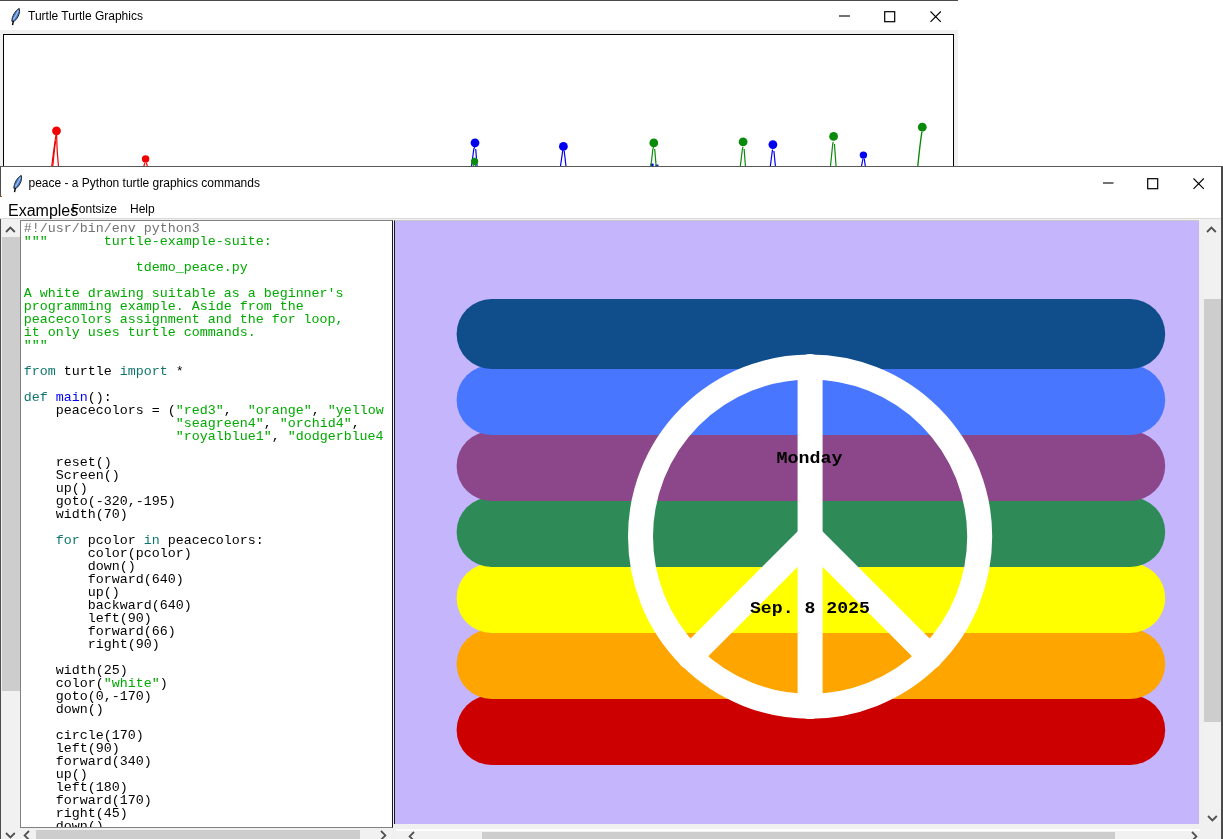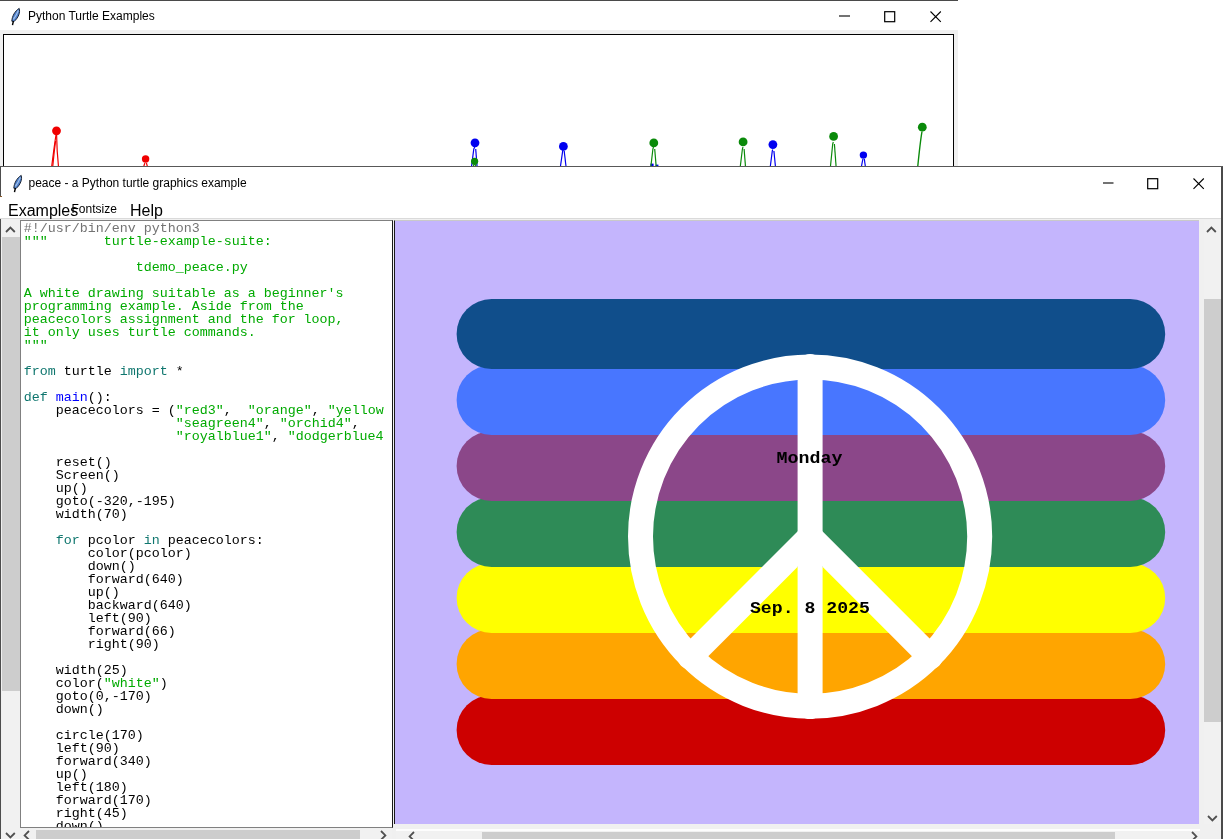--- a/index.html
+++ b/index.html
@@ -9,21 +9,21 @@
 </style></head><body>
 
 <div class="abs" id="w1" style="left:0;top:0;width:958px;height:167px;background:#f0f0f0;border-top:1.5px solid #4a4a4a;box-sizing:border-box">
 
   <div class="abs" style="left:0;top:0;width:958px;height:29px;background:#ffffff"></div>
   <svg class="abs" style="left:9px;top:6px" width="18" height="19" viewBox="0 0 18 19">
     <path d="M2.8,14.2 C3.0,9.4 5.8,4.0 10.2,1.4 C11.4,5.4 9.6,10.4 5.0,14.6 Z" fill="#4f80cc" stroke="#0d1522" stroke-width="0.9"></path>
     <path d="M4.4,12.4 C6.4,9.6 8.2,6.4 9.4,3.4" stroke="#a6c4ea" stroke-width="1.2" fill="none"></path>
     <path d="M3.5,18.2 C3.7,16.8 4.0,15.6 4.5,14.0" stroke="#000" stroke-width="1.4" fill="none"></path>
   </svg>
-  <div class="abs" style="left:28px;top:7.5px;font-size:12px;color:#000">Python Turtle Examples</div>
+  <div class="abs" style="left:28px;top:7.5px;font-size:12px;color:#000">Turtle Turtle Graphics</div>
   <svg class="abs" style="left:839px;top:14px" width="12" height="2">
       <path d="M0,1 H11" stroke="#000" stroke-width="1.1"></path>
     </svg>
   <svg class="abs" style="left:884px;top:10px" width="12" height="12">
       <rect x="0.7" y="0.7" width="10" height="10" fill="none" stroke="#000" stroke-width="1.2"></rect>
     </svg>
   <svg class="abs" style="left:930px;top:10px" width="12" height="12">
       <path d="M0.5,0.5 L10.8,10.8 M10.8,0.5 L0.5,10.8" stroke="#000" stroke-width="1.1"></path>
     </svg>
 
@@ -81,37 +81,37 @@
 
 <div class="abs" id="w2" style="left:0;top:166px;width:1223px;height:673px;background:#f0f0f0;border-top:1px solid #585858;box-sizing:border-box">
   <div class="abs" style="left:0;top:0;width:1221px;height:30px;background:#fff"></div>
   <div class="abs" style="left:0;top:0;width:1px;height:672px;background:#4d4d4d"></div>
   <div class="abs" style="left:1221px;top:0;width:2px;height:673px;background:#4a4a4a"></div>
   <svg class="abs" style="left:10.5px;top:7px" width="18" height="19" viewBox="0 0 18 19">
     <path d="M2.8,14.2 C3.0,9.4 5.8,4.0 10.2,1.4 C11.4,5.4 9.6,10.4 5.0,14.6 Z" fill="#4f80cc" stroke="#0d1522" stroke-width="0.9"></path>
     <path d="M4.4,12.4 C6.4,9.6 8.2,6.4 9.4,3.4" stroke="#a6c4ea" stroke-width="1.2" fill="none"></path>
     <path d="M3.5,18.2 C3.7,16.8 4.0,15.6 4.5,14.0" stroke="#000" stroke-width="1.4" fill="none"></path>
   </svg>
-  <div class="abs" style="left:28.5px;top:8.5px;font-size:12px;color:#000">peace - a Python turtle graphics example</div>
+  <div class="abs" style="left:28.5px;top:8.5px;font-size:12px;color:#000">peace - a Python turtle graphics commands</div>
   <svg class="abs" style="left:1103px;top:15px" width="12" height="2">
       <path d="M0,1 H10.5" stroke="#000" stroke-width="1.1"></path>
     </svg>
   <svg class="abs" style="left:1147px;top:11px" width="12" height="12">
       <rect x="0.7" y="0.7" width="10" height="10" fill="none" stroke="#000" stroke-width="1.2"></rect>
     </svg>
   <svg class="abs" style="left:1193px;top:11px" width="12" height="12">
       <path d="M0.5,0.5 L10.8,10.8 M10.8,0.5 L0.5,10.8" stroke="#000" stroke-width="1.1"></path>
     </svg>
 
   <div class="abs" style="left:0;top:29px;width:2px;height:11px;background:#8a5a2a"></div>
   <div class="abs" style="left:0;top:30px;width:1221px;height:20.5px;background:#fff"></div>
   <div class="abs" style="left:0;top:50.5px;width:1221px;height:1px;background:#dadada"></div>
   <div class="abs" style="left:8px;top:35px;font-size:16px">Examples</div>
   <div class="abs" style="left:71.5px;top:35px;font-size:12px">Fontsize</div>
-  <div class="abs" style="left:130px;top:35px;font-size:16px">Help</div>
+  <div class="abs" style="left:130px;top:35px;font-size:12px">Help</div>
 
   <div class="abs" id="code" style="left:19.5px;top:53px;width:373px;height:608px;background:#fff;border:1px solid #808080;border-right:1.2px solid #1a1a1a;box-sizing:border-box;overflow:hidden">
 <div style="width:364.5px;overflow:hidden">
         <pre id="codepre" style="font-family:'Liberation Mono',monospace;font-size:13.33px;line-height:13px;padding:1px 0 0 3.2px;letter-spacing:0px"><span class="c">#!/usr/bin/env python3</span>
 <span class="s">"""       turtle-example-suite:</span>
 
 <span class="s">              tdemo_peace.py</span>
 
 <span class="s">A white drawing suitable as a beginner's</span>
 <span class="s">programming example. Aside from the</span>

